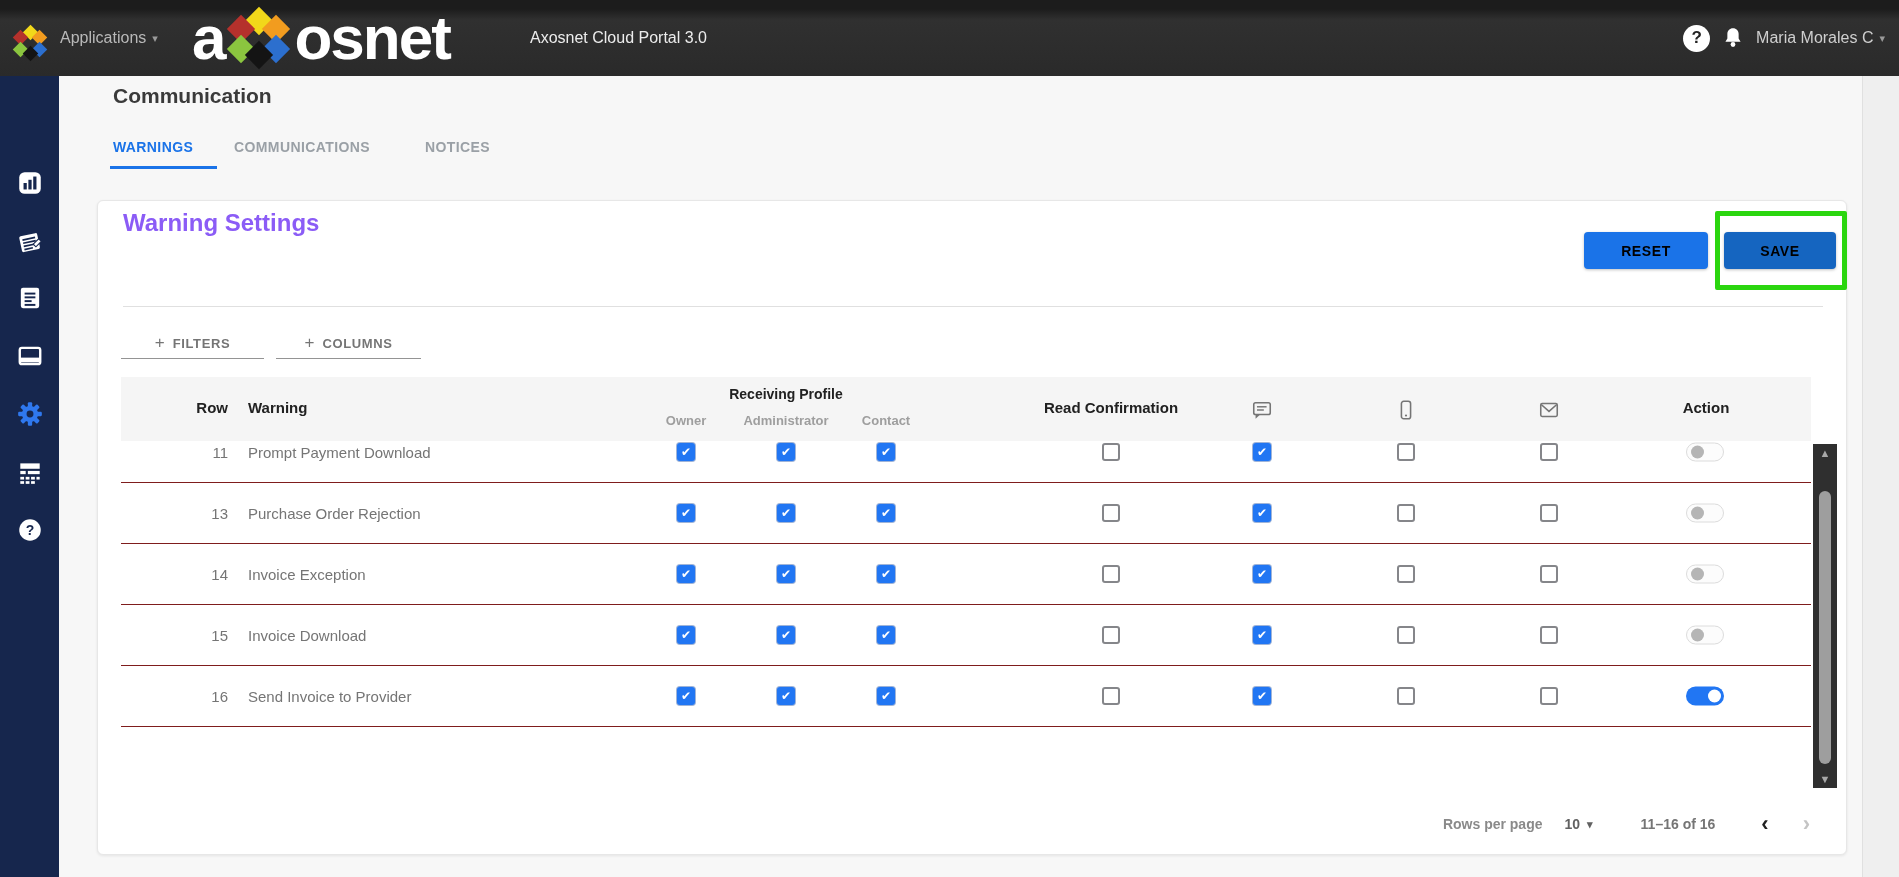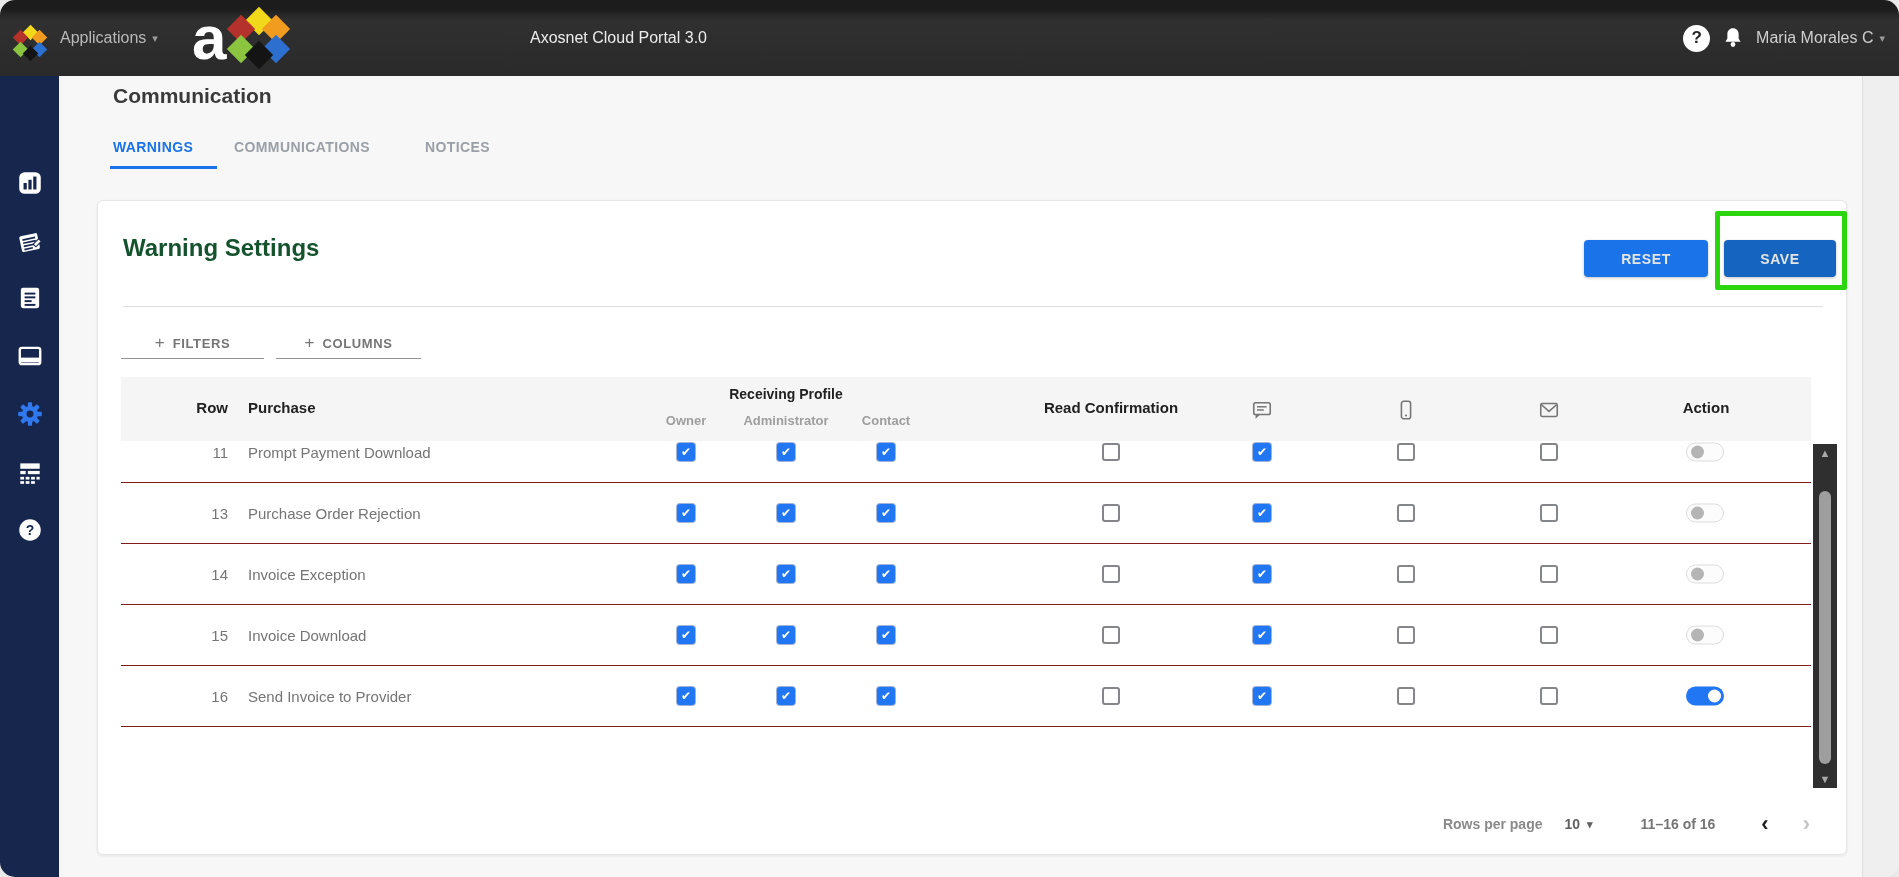--- a/index.html
+++ b/index.html
@@ -1,18 +1,18 @@
 <!DOCTYPE html>
 <html><head>
 <meta charset="utf-8">
 <style>
   * { margin:0; padding:0; box-sizing:border-box; }
   html,body { background:#e9e9e9; }
   body { font-family:"Liberation Sans", sans-serif; }
-  #stage { position:relative; width:1899px; height:877px; background:#f7f7f7; overflow:hidden;border-radius:15px; }
+  #stage { position:relative; width:1899px; height:877px; background:#f7f7f7; overflow:hidden; }
 
   
   .topbar { position:absolute; left:0; top:0; width:1899px; height:76px;
     background:linear-gradient(180deg,#1c1c1c 0px,#1c1c1c 9px,#303030 20px,#2a2a2a 100%); z-index:30; }
   .mini-logo { position:absolute; left:12px; top:25px; width:36px; height:36px; }
   .diamond { position:absolute; transform:rotate(45deg); }
   .apps { position:absolute; left:60px; top:0; height:76px; display:flex; align-items:center; gap:6px;
     color:#b9b9b9; font-size:16px; cursor:pointer; }
   .caret { font-size:11px; color:#9a9a9a; }
   .big-logo { position:absolute; left:192px; top:2px; display:flex; align-items:center; color:#fff;
@@ -33,23 +33,23 @@
   
   .page-heading { position:absolute; left:113px; top:84px; font-size:21px; font-weight:bold; color:#3a3a3a; }
   .tab { position:absolute; top:139px; font-size:14px; font-weight:bold; letter-spacing:.4px;
     color:#9aa0a6; cursor:pointer; }
   .tab.active { color:#1a73e8; }
   .tab-underline { position:absolute; left:110px; top:166px; width:107px; height:3px; background:#1a73e8; }
 
   
   .card { position:absolute; left:97px; top:200px; width:1750px; height:655px; background:#fff;
     border:1px solid #e7e7e7; border-radius:6px; box-shadow:0 1px 3px rgba(0,0,0,.08); }
-  .card-title { position:absolute; left:25px; top:33px; font-size:24px; font-weight:bold; color:#14532d; }
-  .btn { position:absolute; top:31px; height:37px; border:none; border-radius:4px; color:#e5e5e5;
-    font-family:"Liberation Sans",sans-serif; font-size:14px; font-weight:bold; letter-spacing:.6px; cursor:pointer;margin-top:8px; }
+  .card-title { position:absolute; left:25px; top:8px; font-size:24px; font-weight:bold; color:#8b5cf6; }
+  .btn { position:absolute; top:31px; height:37px; border:none; border-radius:4px; color:#000000;
+    font-family:"Liberation Sans",sans-serif; font-size:14px; font-weight:bold; letter-spacing:.6px; cursor:pointer; }
   .btn-reset { left:1486px; width:124px; background:#1a73e8; box-shadow:0 1px 3px rgba(0,0,0,.25); }
   .btn-save  { left:1626px; width:112px; background:#1565c0; box-shadow:0 1px 3px rgba(0,0,0,.25); }
   .green-box { position:absolute; left:1617px; top:10px; width:132px; height:79px;
     border:5px solid #2bd60f; border-radius:2px; pointer-events:none; z-index:5; }
   .divider { position:absolute; left:25px; top:105px; width:1700px; height:1px; background:#e0e0e0; }
 
   .tool { position:absolute; top:127px; height:31px; display:flex; align-items:center; justify-content:center;
     gap:8px; border-bottom:1px solid #949494; color:#757575; cursor:pointer; }
   .tool .plus { font-size:17px; }
   .tool .tlabel { font-size:13px; font-weight:bold; letter-spacing:.6px; }
@@ -130,20 +130,21 @@
     <div class="big-logo">
       <span>a</span>
       <span class="big-cluster">
         <span class="diamond" style="left:23px;top:4px;width:20px;height:20px;background:#f2d81a;"></span>
         <span class="diamond" style="left:5px;top:12px;width:20px;height:20px;background:#b5312c;"></span>
         <span class="diamond" style="left:40px;top:12px;width:20px;height:20px;background:#f29c1f;"></span>
         <span class="diamond" style="left:5px;top:32px;width:20px;height:20px;background:#8bc53f;"></span>
         <span class="diamond" style="left:40px;top:32px;width:20px;height:20px;background:#2c6fce;"></span>
         <span class="diamond" style="left:23px;top:38px;width:20px;height:20px;background:#141414;"></span>
       </span>
+      <span>osnet</span>
     </div>
     <div class="app-title">Axosnet Cloud Portal 3.0</div>
     <div class="tb-right">
       <div class="help-bubble">?</div>
       <svg class="bell" viewBox="0 0 24 24">
         <path d="M12 3c-3.1 0-5.2 2.3-5.2 5.3v4.2L5 15.5h14l-1.8-3V8.3C17.2 5.3 15.1 3 12 3z" fill="#fff"></path>
         <circle cx="12" cy="18" r="2.2" fill="#fff"></circle>
       </svg>
       <div class="user">
         <span>Maria Morales C</span>
@@ -227,21 +228,21 @@
       <span class="plus">+</span>
       <span class="tlabel">FILTERS</span>
     </div>
     <div class="tool tool-columns">
       <span class="plus">+</span>
       <span class="tlabel">COLUMNS</span>
     </div>
 
     <div class="thead">
       <div class="th" style="left:0;width:107px;top:22px;text-align:right">Row</div>
-      <div class="th" style="left:127px;top:22px">Purchase</div>
+      <div class="th" style="left:127px;top:22px">Warning</div>
       <div class="th th-center" style="left:565px;width:200px;top:9px;font-size:14px">Receiving Profile</div>
       <div class="th-sub" style="left:505px;width:120px;top:36px">Owner</div>
       <div class="th-sub" style="left:605px;width:120px;top:36px">Administrator</div>
       <div class="th-sub" style="left:705px;width:120px;top:36px">Contact</div>
       <div class="th th-center" style="left:890px;width:200px;top:22px">Read Confirmation</div>
       <svg class="hicon" style="left:1130px" viewBox="0 0 24 24">
         <rect x="3" y="4" width="18" height="13" rx="2" fill="none" stroke="#757575" stroke-width="1.7"></rect>
         <polygon points="5,17 5,21.5 10,17" fill="#757575"></polygon>
         <line x1="6.5" y1="8.5" x2="17" y2="8.5" stroke="#757575" stroke-width="1.6"></line>
         <line x1="6.5" y1="12" x2="14" y2="12" stroke="#757575" stroke-width="1.6"></line>

